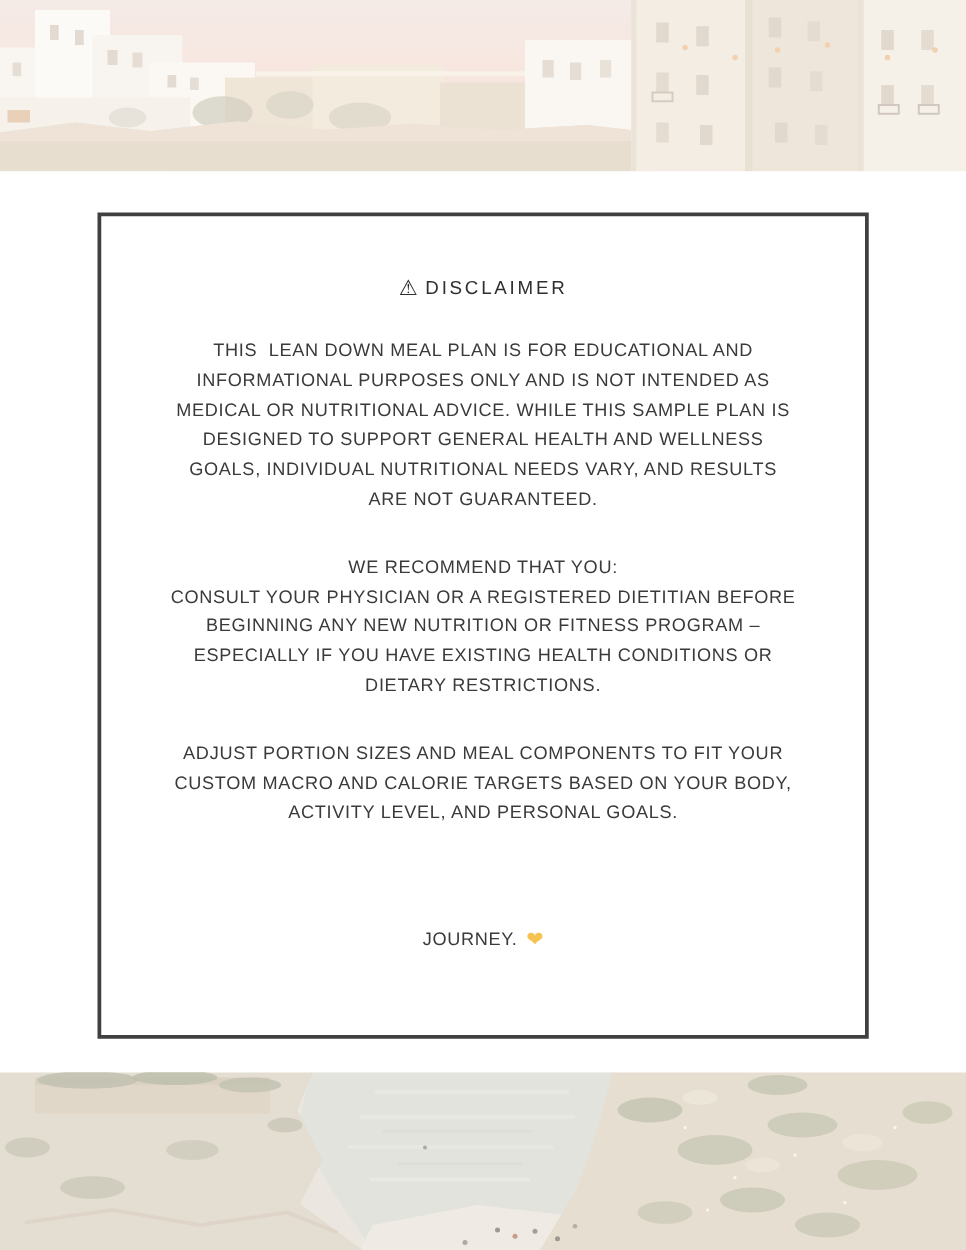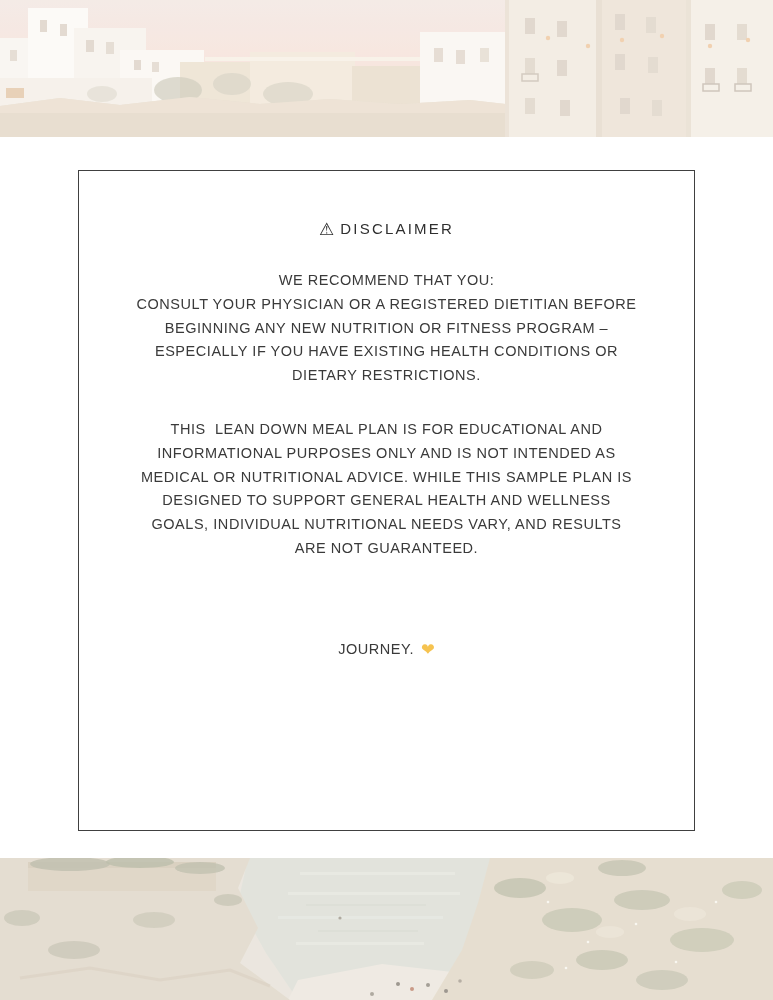--- a/index.html
+++ b/index.html
@@ -13,21 +13,21 @@
 
   .photo-strip { width: 773px; flex: 0 0 auto; }
   .photo-strip svg { display: block; }
 
   .content { flex: 1 1 auto; display: flex; justify-content: center; align-items: flex-start; }
 
   .disclaimer-box {
     box-sizing: border-box;
     width: 617px; height: 661px;
     margin-top: 33px;
-    border: 1px solid #404040;
+    border: 3px solid #404040;
     background: #ffffff;
     text-align: center;
     padding: 46px 6px 0 6px;
   }
 
   .disclaimer-title {
     margin: 0 0 27px 0;
     font-size: 15px;
     font-weight: 400;
     letter-spacing: 2.2px;
@@ -136,33 +136,36 @@
 
       <rect width="773" height="137" fill="#ffffff" opacity="0.26"></rect>
     </svg>
   </div>
 
   <div class="content">
     <div class="disclaimer-box">
 
       <h1 class="disclaimer-title"><span class="warn-icon">⚠</span><span>DISCLAIMER</span></h1>
 
-      <p class="para">WE RECOMMEND THAT YOU:
-CONSULT YOUR PHYSICIAN OR A REGISTERED DIETITIAN BEFORE
-BEGINNING ANY NEW NUTRITION OR FITNESS PROGRAM –
-ESPECIALLY IF YOU HAVE EXISTING HEALTH CONDITIONS OR
-DIETARY RESTRICTIONS.</p>
-
       <p class="para">THIS  LEAN DOWN MEAL PLAN IS FOR EDUCATIONAL AND
 INFORMATIONAL PURPOSES ONLY AND IS NOT INTENDED AS
 MEDICAL OR NUTRITIONAL ADVICE. WHILE THIS SAMPLE PLAN IS
 DESIGNED TO SUPPORT GENERAL HEALTH AND WELLNESS
 GOALS, INDIVIDUAL NUTRITIONAL NEEDS VARY, AND RESULTS
 ARE NOT GUARANTEED.</p>
 
+      <p class="para">WE RECOMMEND THAT YOU:
+CONSULT YOUR PHYSICIAN OR A REGISTERED DIETITIAN BEFORE
+BEGINNING ANY NEW NUTRITION OR FITNESS PROGRAM –
+ESPECIALLY IF YOU HAVE EXISTING HEALTH CONDITIONS OR
+DIETARY RESTRICTIONS.</p>
+
+      <p class="para">ADJUST PORTION SIZES AND MEAL COMPONENTS TO FIT YOUR
+CUSTOM MACRO AND CALORIE TARGETS BASED ON YOUR BODY,
+ACTIVITY LEVEL, AND PERSONAL GOALS.</p>
 
       <p class="para">
         <span class="closing-line"><span>JOURNEY.</span><span class="heart-icon" style="color: rgb(246, 195, 80);">❤</span></span>
       </p>
 
     </div>
   </div>
 
   <div class="photo-strip">
     <svg width="773" height="142" viewBox="0 0 773 142" preserveAspectRatio="none">

